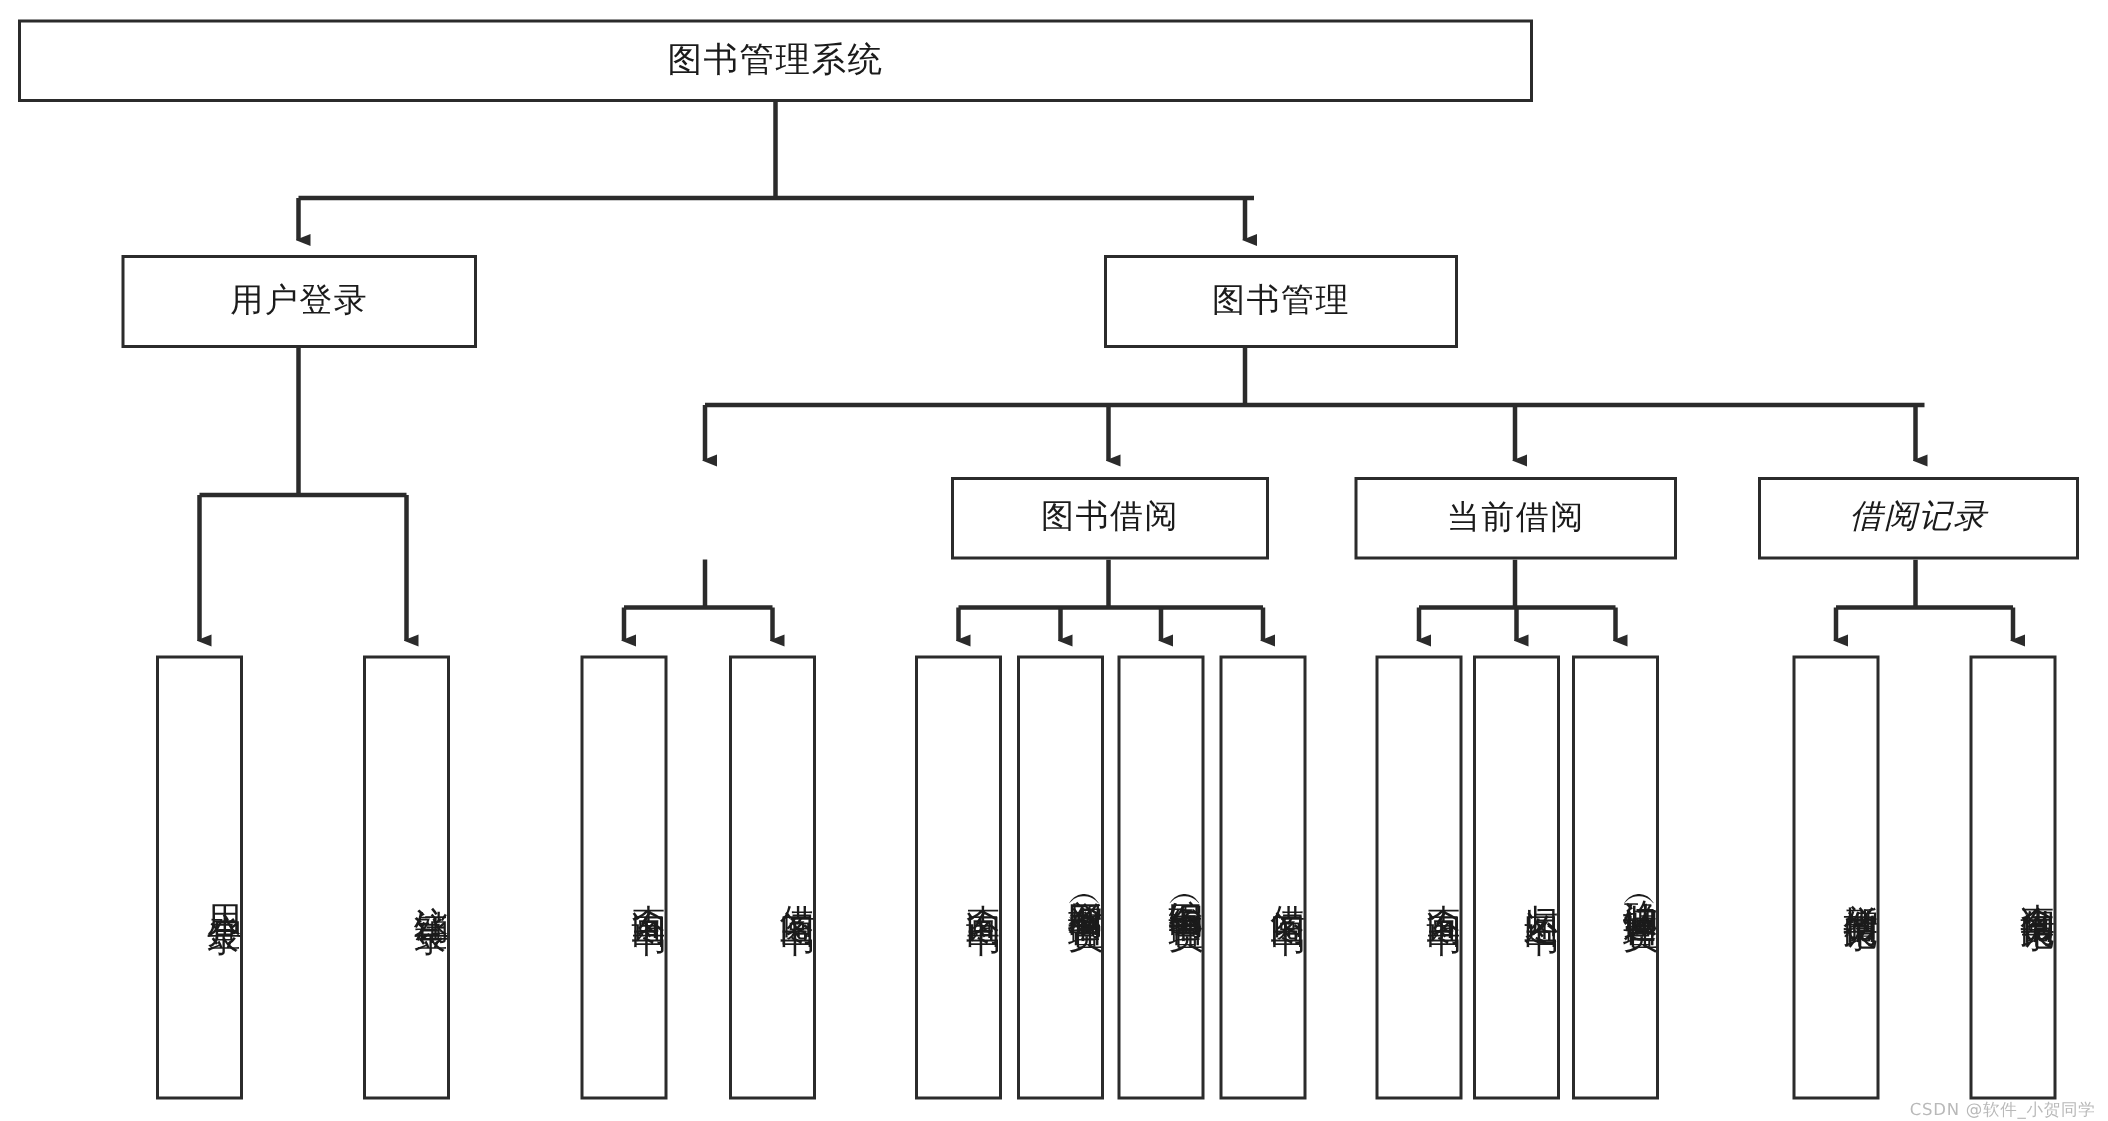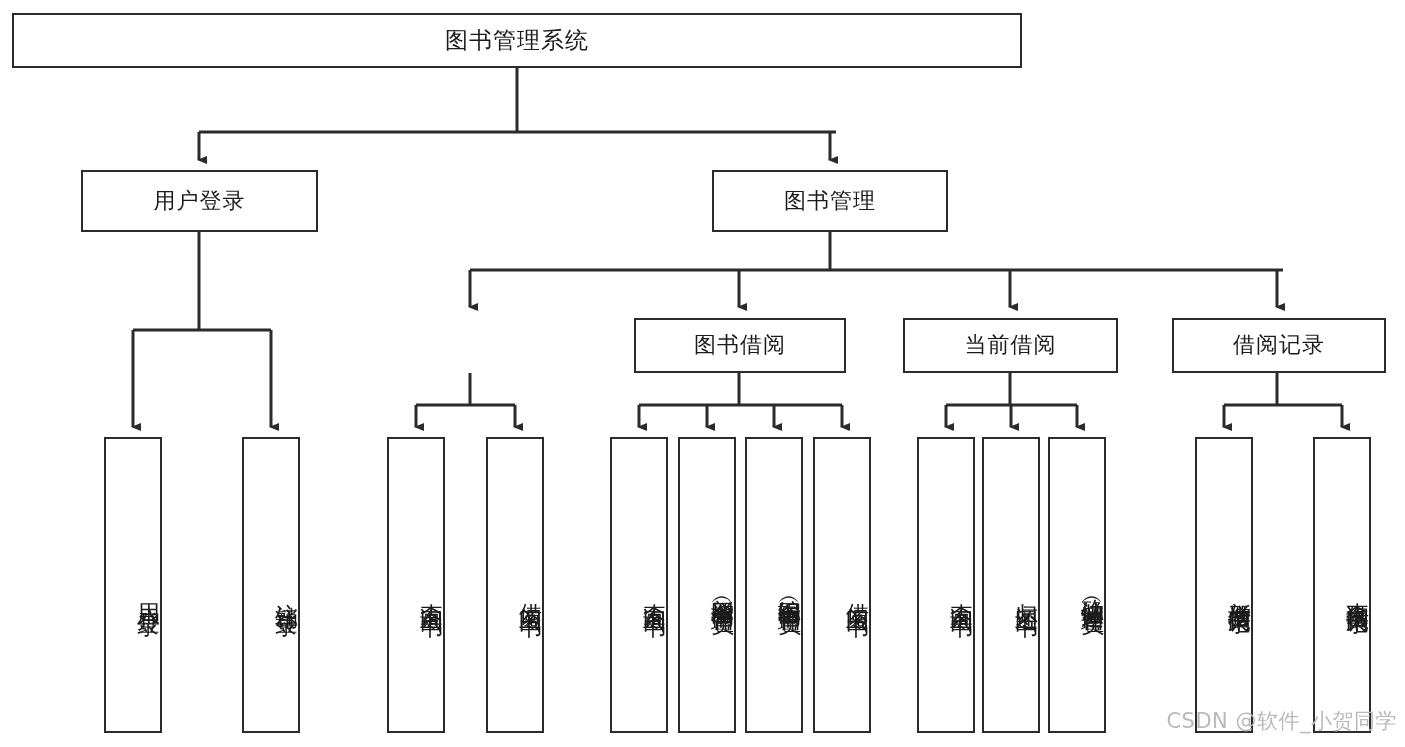--- a/index.html
+++ b/index.html
@@ -60,22 +60,22 @@
     letter-spacing: 2px;
   }
   .vtext {
     writing-mode: vertical-rl;
     text-orientation: upright;
     white-space: nowrap;
   }
   .watermark {
     position: absolute;
     right: 8px;
-    bottom: 12px;
-    font-size: 21px;
+    bottom: 0;
+    font-size: 11px;
     color: #b9b9b9;
     letter-spacing: 0.5px;
     z-index: 3;
     white-space: nowrap;
   }
 </style>
 </head>
 <body>
 
 <div id="canvas">
@@ -131,31 +131,31 @@
     </g>
   </svg>
 
   <div class="node horiz root" style="left:12px; top:13px; width:1010px; height:55px;">
     <span>图书管理系统</span>
   </div>
 
   <div class="node horiz" style="left:81px; top:170px; width:237px; height:62px;">
     <span>用户登录</span>
   </div>
-  <div class="node horiz" style="left:712px; top:170px; width:236px; height:62px;">
+  <div class="node horiz" style="left:736px; top:170px; width:236px; height:62px;">
     <span>图书管理</span>
   </div>
 
   <div class="node horiz" style="left:634px; top:318px; width:212px; height:55px;">
     <span>图书借阅</span>
   </div>
   <div class="node horiz" style="left:903px; top:318px; width:215px; height:55px;font-family:Liberation Serif, serif;">
     <span>当前借阅</span>
   </div>
-  <div class="node horiz" style="left:1172px; top:318px; width:214px; height:55px;">
+  <div class="node horiz" style="left:1172px; top:318px; width:214px; height:55px;font-style:italic;">
     <span>借阅记录</span>
   </div>
 
   <div class="node vert" style="left:104px; top:437px; width:58px; height:296px;">
     <span class="vtext">用户登录</span>
   </div>
   <div class="node vert" style="left:242px; top:437px; width:58px; height:296px;">
     <span class="vtext">注销登录</span>
   </div>
 

